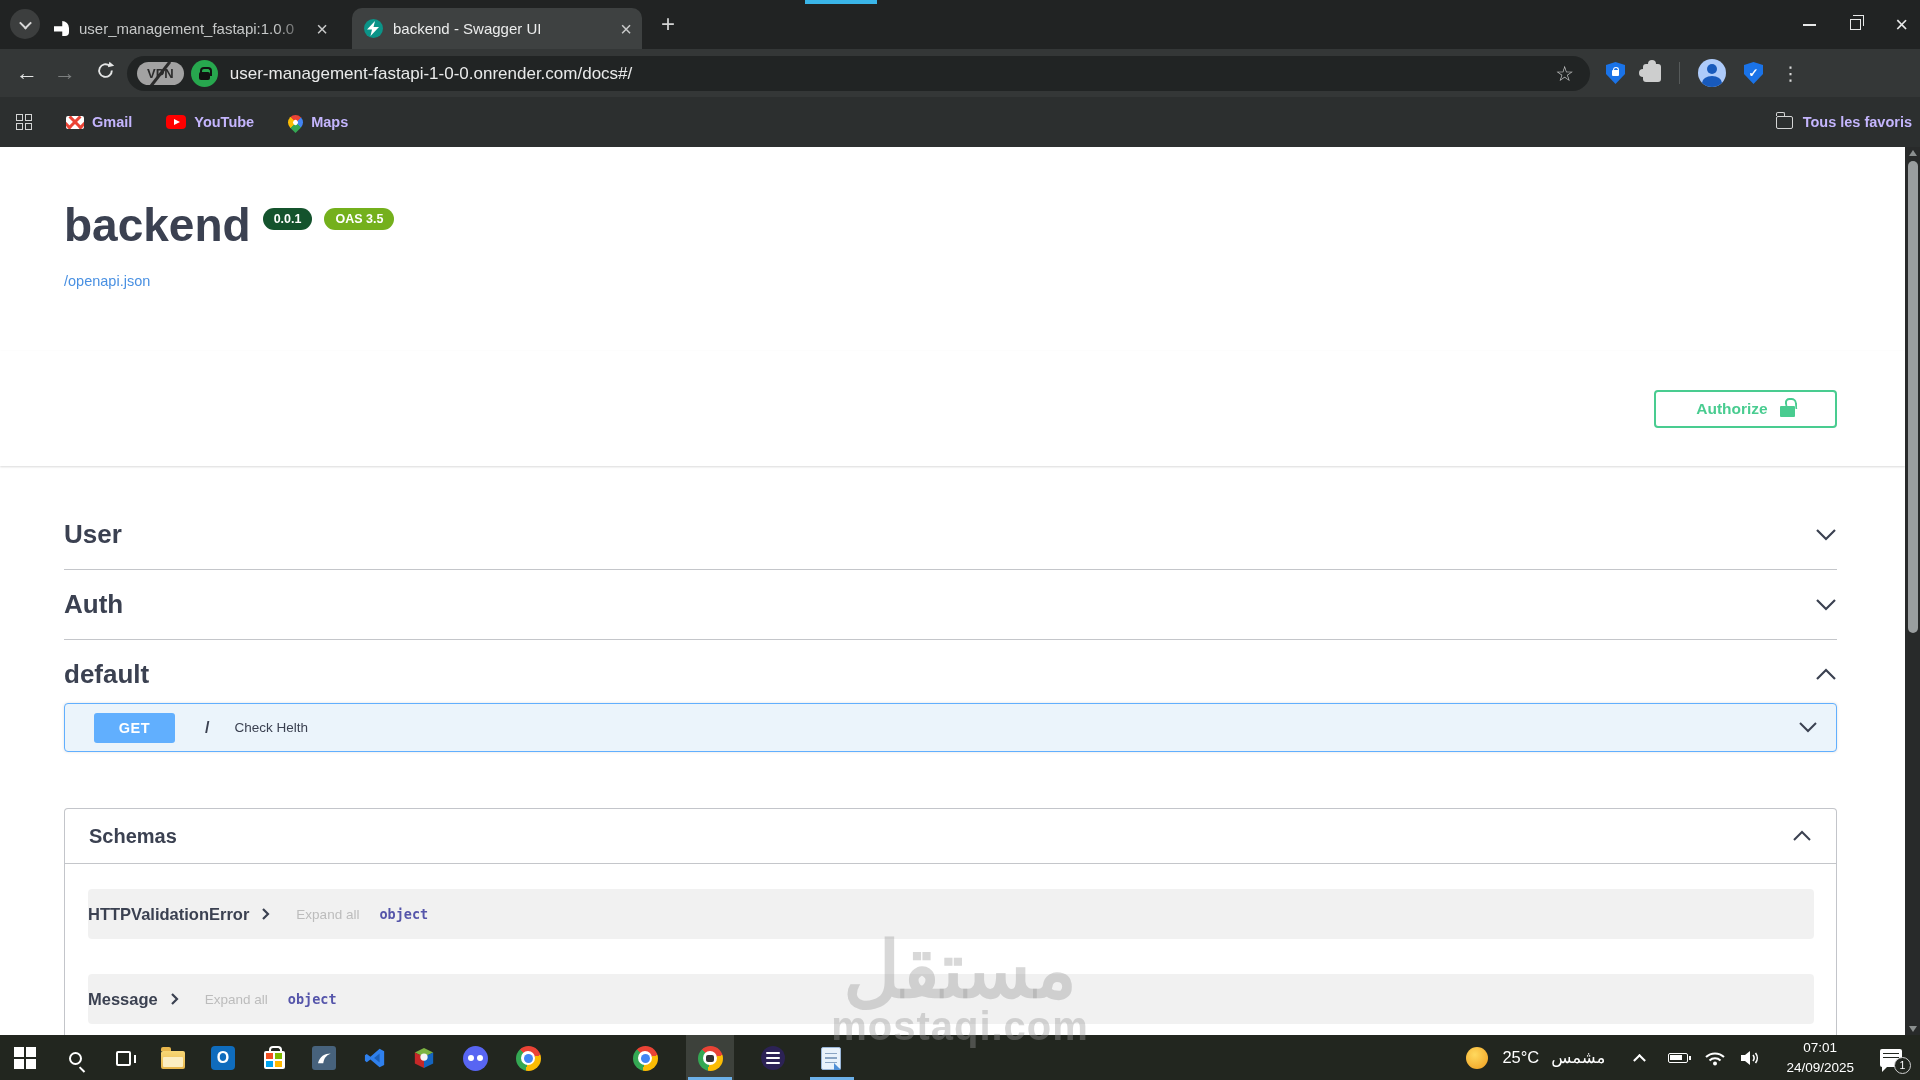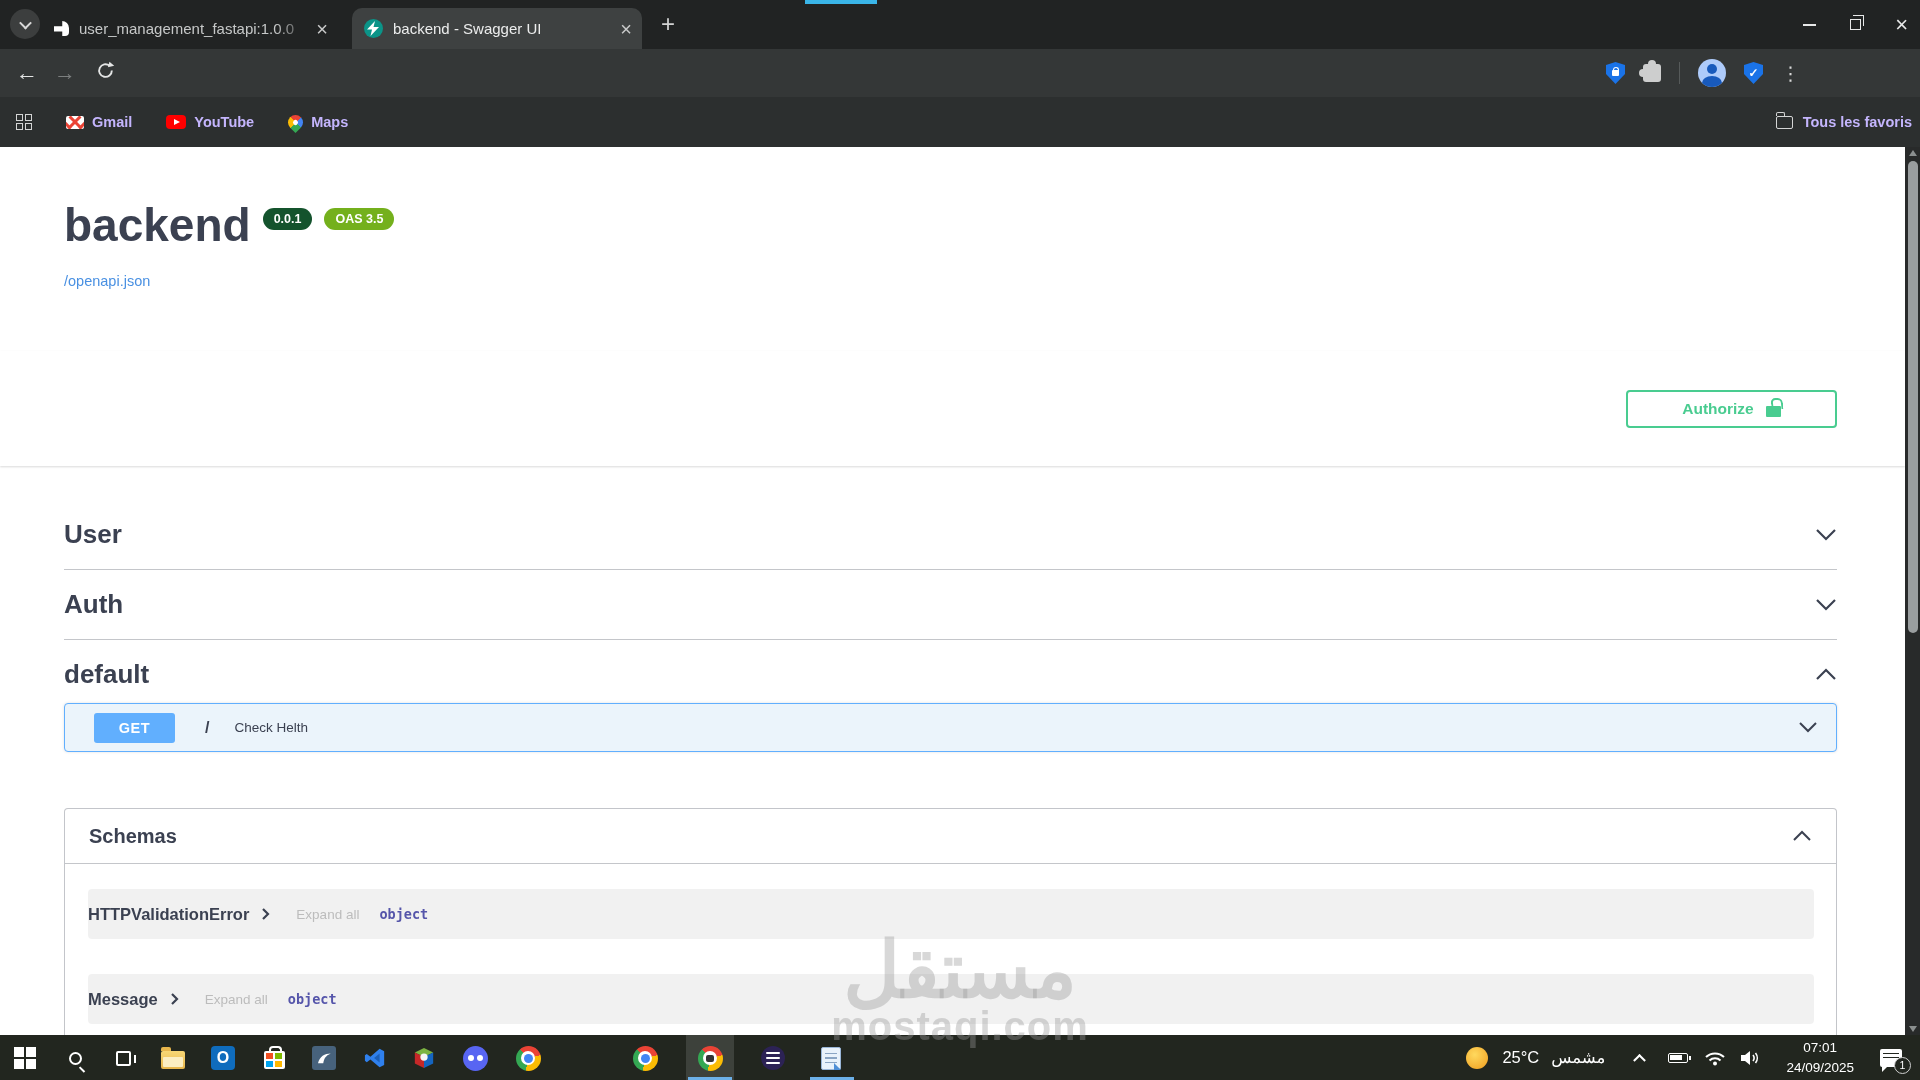--- a/index.html
+++ b/index.html
@@ -70,21 +70,21 @@
 
   
   .content { position:absolute; left:0; top:147px; width:1920px; height:888px; background:#fff; color:#3b4151; }
   .sw-head { position:absolute; left:64px; top:55px; display:flex; align-items:flex-start; gap:12px; }
   .sw-title { font-size:46px; font-weight:bold; color:#3b4151; line-height:1; }
   .badge { color:#fff; font-size:12.5px; font-weight:bold; border-radius:57px; padding:4px 11px; margin-top:6px; }
   .badge.ver { background:#14532d; }
   .badge.oas { background:#74b01c; }
   .spec-link { position:absolute; left:64px; top:126px; font-size:14.5px; color:#4990e2; text-decoration:none; }
   .scheme-box { position:absolute; left:0; top:204px; width:1905px; height:115px; background:#fff; box-shadow:0 1px 2px 0 rgba(0,0,0,.15); }
-  .auth-btn { position:absolute; right:68px; top:39px; width:211px; height:38px; border:2px solid #49cc90; border-radius:4px; background:#fff; color:#49cc90; font-weight:bold; font-size:15.5px; display:flex; align-items:center; justify-content:center; gap:12px; }
+  .auth-btn { position:absolute; right:68px; top:39px; width:183px; height:38px; border:2px solid #49cc90; border-radius:4px; background:#fff; color:#49cc90; font-weight:bold; font-size:15.5px; display:flex; align-items:center; justify-content:center; gap:12px; }
   .unlocked { width:15px; height:11px; background:#49cc90; border-radius:1px; position:relative; margin-top:5px; }
   .unlocked::before { content:""; position:absolute; left:3px; top:-8px; width:8px; height:9px; border:2.4px solid #49cc90; border-bottom:none; border-radius:5px 5px 0 0; transform:skewX(6deg) translateX(2px); }
   .sw-wrap { position:absolute; left:64px; width:1773px; }
   .tagrow { position:relative; height:70px; border-bottom:1px solid rgba(59,65,81,.3); display:flex; align-items:center; justify-content:space-between; cursor:pointer; }
   .tagrow h3 { font-size:26px; font-weight:bold; color:#3b4151; }
   .opblock { position:absolute; left:64px; top:556px; width:1773px; height:49px; background:#ebf4fb; border:1px solid #61affe; border-radius:4px; box-shadow:0 0 3px rgba(0,0,0,.12); display:flex; align-items:center; }
   .method { margin-left:29px; width:81px; height:30px; background:#61affe; border-radius:3px; color:#fff; font-weight:bold; font-size:14.5px; display:flex; align-items:center; justify-content:center; letter-spacing:.5px; }
   .op-path { margin-left:30px; font-size:16px; font-weight:600; color:#3b4151; }
   .op-sum { margin-left:25px; font-size:13.5px; color:#3b4151; }
   .op-chev { position:absolute; right:18px; }
@@ -195,20 +195,28 @@
   <div class="toolbar">
     <span class="navbtn">←</span>
     <span class="navbtn dim">→</span>
     <span class="navbtn" style="margin-left:20px;">
       <svg width="19" height="19" viewBox="0 0 24 24">
           <path d="M20 12a8 8 0 1 1-3-6.2" fill="none" stroke="#e4e5e5" stroke-width="2.4"></path>
           <polygon points="17,1 23,6 15,8" fill="#e4e5e5"></polygon>
         </svg>
     </span>
 
+    <div class="urlpill">
+      <span class="vpnbadge">VPN</span>
+      <span class="lockcirc">
+          <span class="locki"></span>
+        </span>
+      <span class="urltext">user-management-fastapi-1-0-0.onrender.com/docs#/</span>
+      <span class="star">☆</span>
+    </div>
 
     <div class="toolbar-right">
       <span class="shield">
           <span class="mini-lock"></span>
         </span>
       <span class="puzzle"></span>
       <span class="sep-v"></span>
       <span class="avatar"></span>
       <span class="shield">
           <span class="checkmark">✓</span>

